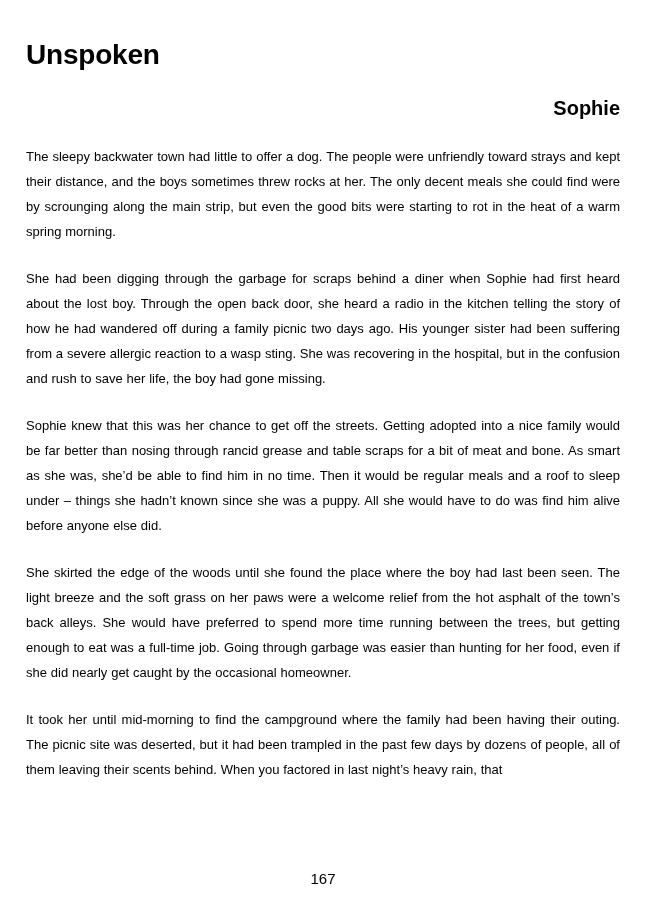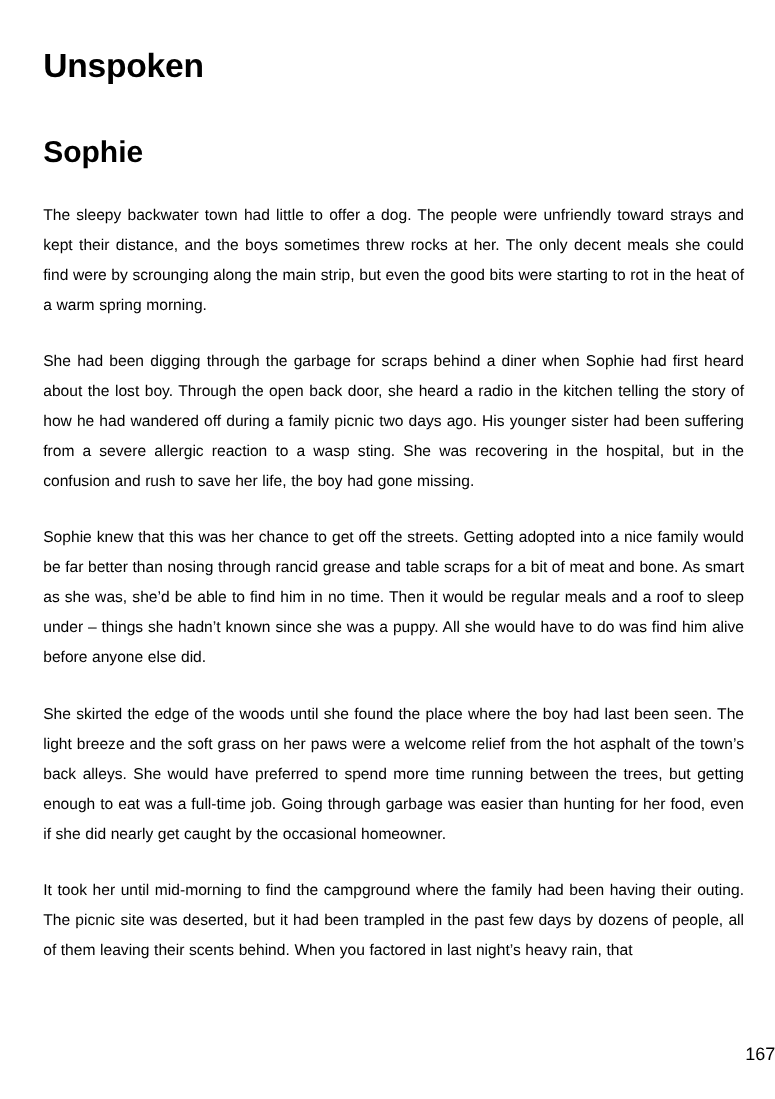--- a/index.html
+++ b/index.html
@@ -12,57 +12,58 @@
     height: 916px;
     font-family: "Liberation Sans", sans-serif;
     color: #000000;
     position: relative;
     overflow: hidden;
   }
   .page {
     box-sizing: border-box;
     width: 646px;
     height: 916px;
-    padding: 30px 26px 0 36px;
+    padding: 30px 26px 0 26px;
     position: relative;
   }
   .book-title {
     font-size: 28px;
     font-weight: bold;
     letter-spacing: -0.2px;
     margin: 0 0 0 0;
     padding-top: 8px;
     line-height: 1.2;
   }
   .chapter-title {
-    font-size: 25px;
+    font-size: 20px;
     font-weight: bold;
-    margin: 40px 0 0 0;
+    margin: 24px 0 0 0;
     line-height: 1.2;
+    text-align: right;
   }
   .body-copy {
     margin-top: 24px;
   }
   p.para {
     font-size: 13px;
     line-height: 25px;
     text-align: justify;
     text-justify: inter-word;
     margin: 0 0 22px 0;
     word-spacing: 0.2px;
   }
   p.para:last-child {
     margin-bottom: 0;
   }
   .page-number {
     position: absolute;
     left: 0;
     right: 0;
     bottom: 28px;
-    text-align: right;
+    text-align: center;
     font-size: 15px;
     line-height: 18px;
   }
 </style>
 </head>
 <body>
 
 <div class="page">
 
   <h1 class="book-title">Unspoken</h1>

